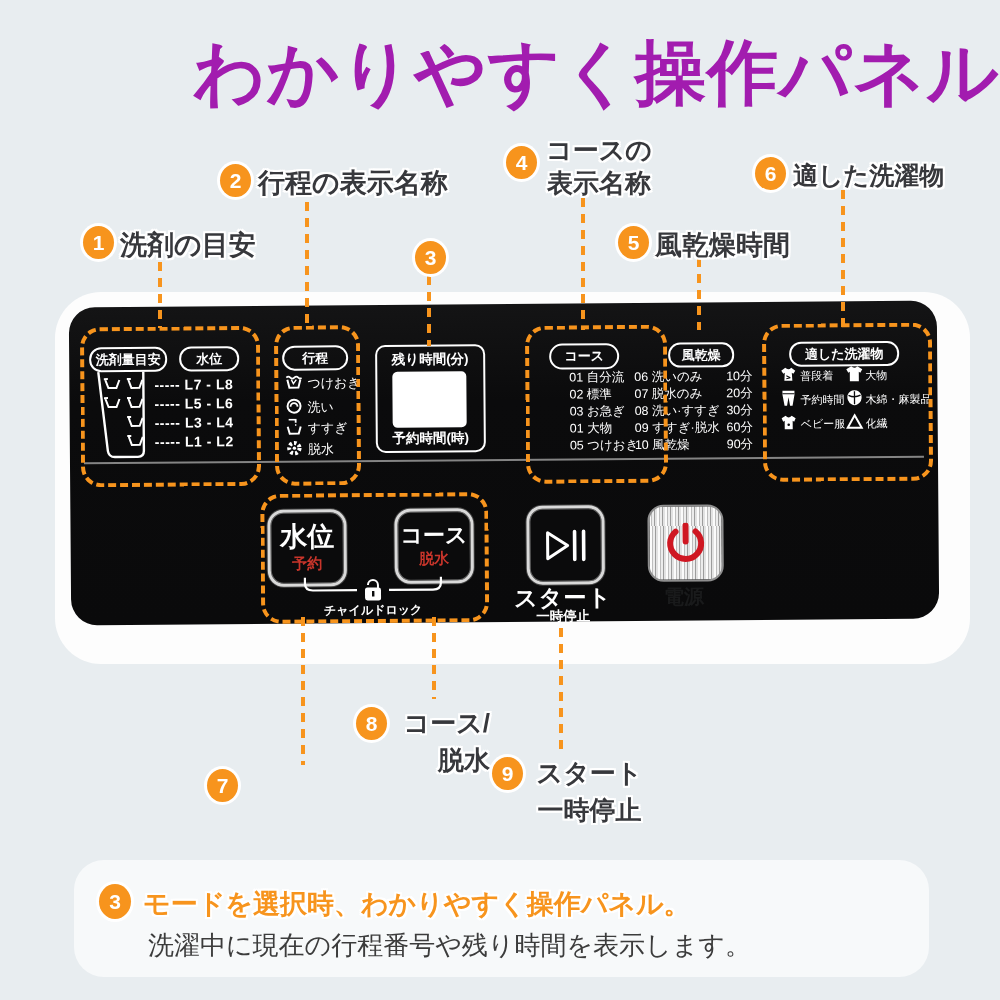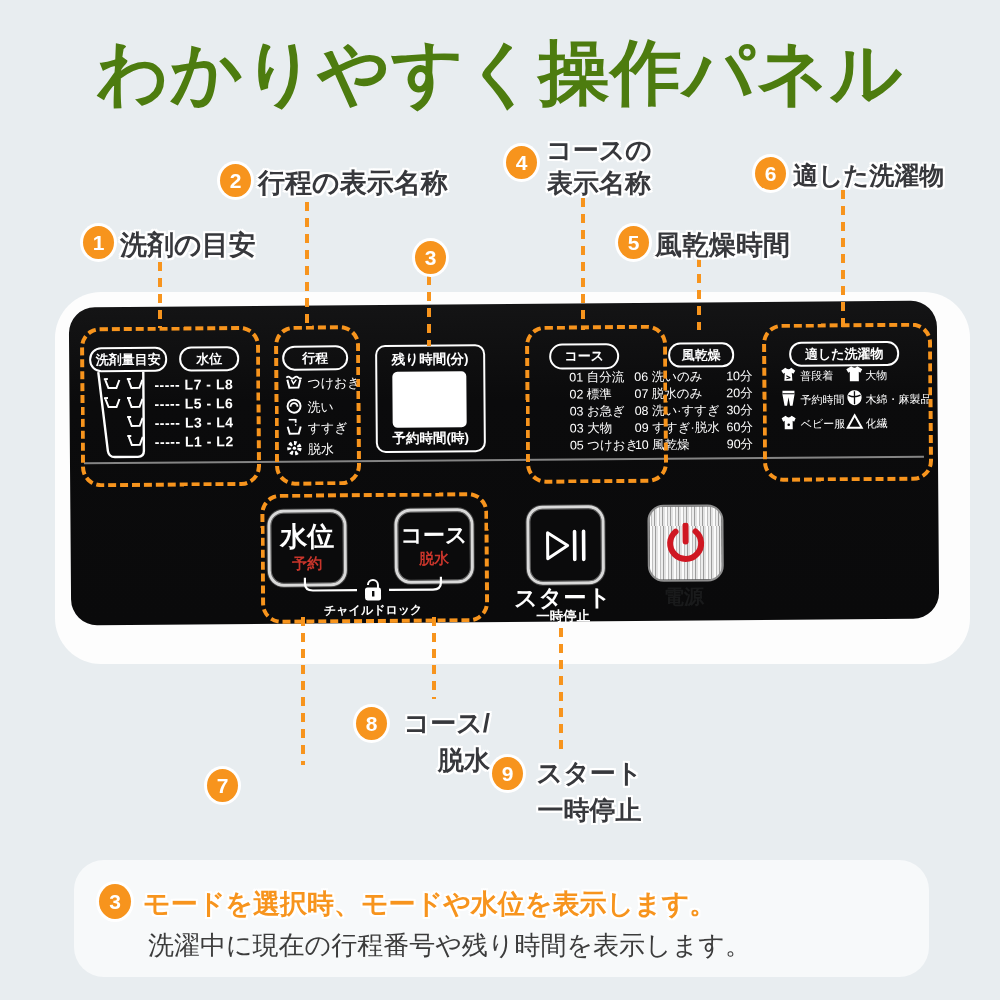--- a/index.html
+++ b/index.html
@@ -1,22 +1,22 @@
 <!DOCTYPE html>
 <html><head>
 <meta charset="utf-8">
 <style>
   html,body{margin:0;padding:0;background:#dfe5e9;}
   .stage{position:relative;width:1000px;height:1000px;margin:0 auto;background:#e8edf0;
          font-family:"Liberation Sans","DejaVu Sans",sans-serif;overflow:hidden;}
   .abs{position:absolute;}
 
   
-  .title{left:0;right:0;top:26px;text-align:center;font-size:71px;font-weight:900;
-         color:#4d7c0f;letter-spacing:1px;}
+  .title{left:0;right:0;top:26px;text-align:right;font-size:71px;font-weight:900;
+         color:#a21caf;letter-spacing:1px;}
 
   
   .co-num{width:31px;height:33px;border-radius:50%;background:#F7941D;color:#fff;
           font-weight:bold;font-size:21px;display:flex;align-items:center;justify-content:center;
           box-shadow:0 0 0 3px #fff;z-index:30;}
   
   .co-label{font-weight:bold;color:#37383c;white-space:nowrap;z-index:30;
      text-shadow:-2px -2px 0 #fff,2px -2px 0 #fff,-2px 2px 0 #fff,2px 2px 0 #fff,
                  0 -2px 0 #fff,0 2px 0 #fff,-2px 0 0 #fff,2px 0 0 #fff;}
   .ctr{text-align:center;}
@@ -164,21 +164,21 @@
     <div class="abs" style="left:306px;top:40px;width:106px;height:104px;border:2.5px solid #fff;border-radius:10px;">
       <div class="abs wtxt" style="left:0;right:0;top:4px;text-align:center;font-size:13.5px;font-weight:bold;">残り時間(分)</div>
       <div class="abs" style="left:15px;top:25px;width:74px;height:56px;background:#fff;border-radius:5px;"></div>
       <div class="abs wtxt" style="left:0;right:0;bottom:3px;text-align:center;font-size:13.5px;font-weight:bold;">予約時間(時)</div>
     </div>
 
     <div class="abs pill" style="left:480px;top:40px;width:66px;height:22px;border-radius:14px;">コース</div>
     <div class="abs small12" style="left:460px;top:66px;">01 自分流</div>
     <div class="abs small12" style="left:460px;top:83px;">02 標準</div>
     <div class="abs small12" style="left:460px;top:100px;">03 お急ぎ</div>
-    <div class="abs small12" style="left:460px;top:117px;">03 大物</div>
+    <div class="abs small12" style="left:460px;top:117px;">01 大物</div>
     <div class="abs small12" style="left:460px;top:134px;">05 つけおき</div>
     <div class="abs small12" style="left:525px;top:66px;">06 洗いのみ</div>
     <div class="abs small12" style="left:525px;top:83px;">07 脱水のみ</div>
     <div class="abs small12" style="left:525px;top:100px;">08 洗い·すすぎ</div>
     <div class="abs small12" style="left:525px;top:117px;">09 すすぎ·脱水</div>
     <div class="abs small12" style="left:525px;top:134px;">10 風乾燥</div>
 
     <div class="abs pill" style="left:599px;top:40px;width:62px;height:21px;">風乾燥</div>
     <div class="abs small12 ctr" style="left:600px;top:66px;width:60px;">10分</div>
     <div class="abs small12 ctr" style="left:600px;top:83px;width:60px;">20分</div>
@@ -248,17 +248,17 @@
       <svg width="44" height="42" viewBox="0 0 44 42">
         <path d="M12,9 A 15.5,15.5 0 1 0 32,9" fill="none" stroke="#cf1722" stroke-width="6" stroke-linecap="round"></path>
         <path d="M22,3 V19" stroke="#cf1722" stroke-width="6" stroke-linecap="round"></path>
       </svg>
     </div>
     <div class="abs ctr" style="left:577px;top:281px;width:72px;font-size:20px;font-weight:bold;color:#191a1b;white-space:nowrap;">電源</div>
   </div>
 
   <div class="abs note">
     <div class="abs co-num" style="left:25px;top:24px;width:32px;height:35px;">3</div>
-    <div class="abs note-l1" style="left:69px;top:26px;">モードを選択時、モードや水位を表示します。</div>
+    <div class="abs note-l1" style="left:69px;top:26px;">モードを選択時、わかりやすく操作パネル。</div>
     <div class="abs note-l2" style="left:74px;top:68px;">洗濯中に現在の行程番号や残り時間を表示します。</div>
   </div>
 
 </div>
 
 </body></html>

